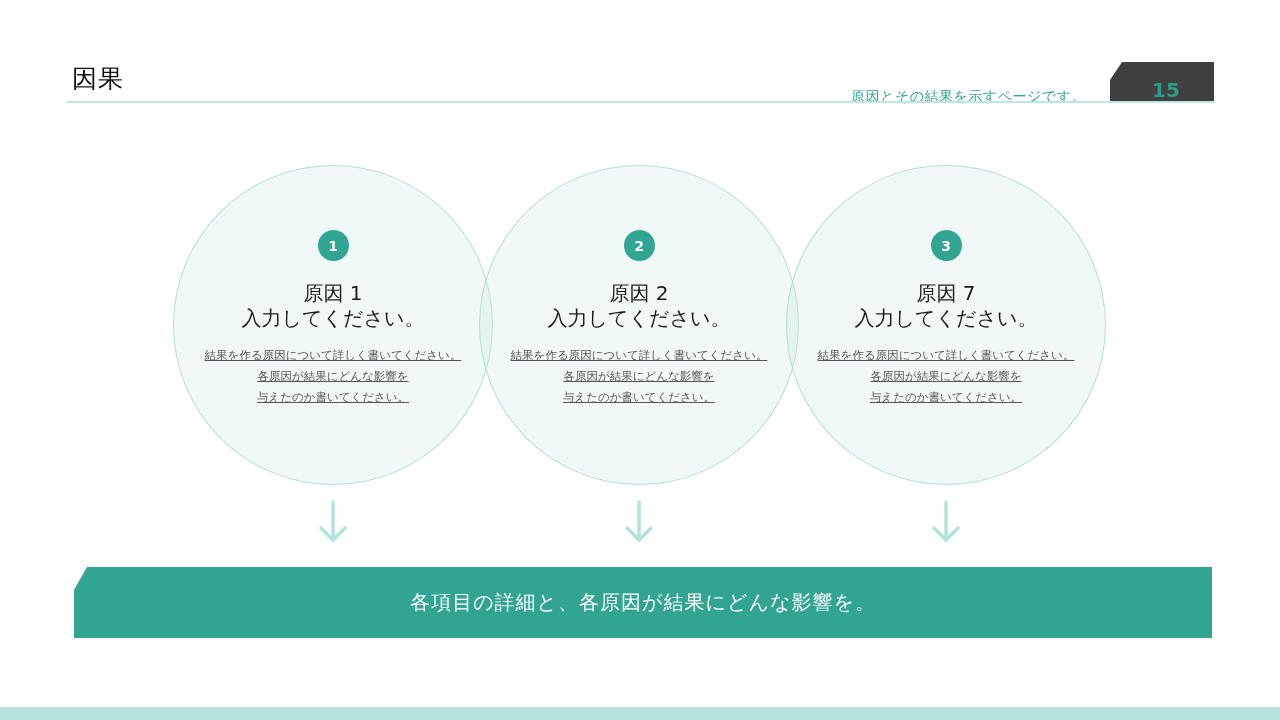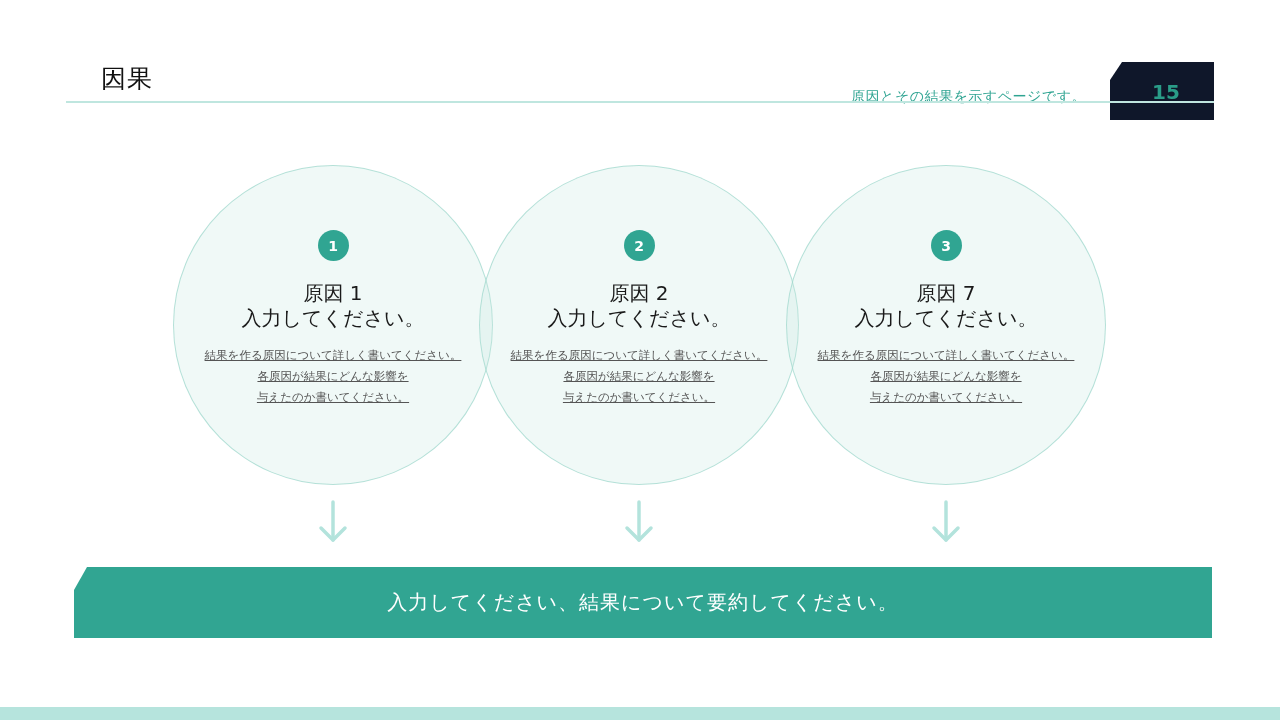--- a/index.html
+++ b/index.html
@@ -1,35 +1,35 @@
 <!DOCTYPE html>
 <html><head>
   <meta charset="utf-8">
   <style>
     * { margin: 0; padding: 0; box-sizing: border-box; }
     html, body { width: 1280px; height: 720px; overflow: hidden; background: #ffffff; }
     body { position: relative; font-family: "DejaVu Sans", "Liberation Sans", sans-serif; color: #1a1a1a; }
 
     .slide-title {
       position: absolute; left: 72px; top: 62px;
-      font-size: 25px; font-weight: 500; color: #111111; letter-spacing: 1px; margin-left: 29px;
+      font-size: 25px; font-weight: 500; color: #111111; letter-spacing: 1px;
     }
     .header-line {
       position: absolute; left: 66px; top: 101px; width: 1148px; height: 2px;
       background: #bfe6df;
     }
     .subtitle {
       position: absolute; right: 194px; top: 88px;
       font-size: 14px; color: #2fa492; letter-spacing: 0.5px;
     }
     .page-badge {
-      position: absolute; left: 1110px; top: 62px; width: 104px; height: 58px;
-      background: #0f172a;
+      position: absolute; left: 1110px; top: 62px; width: 104px; height: 40px;
+      background: #404040;
       clip-path: polygon(12px 0, 100% 0, 100% 100%, 0 100%, 0 18px);
-      display: flex; align-items: center; justify-content: center;
+      display: flex; align-items: flex-end; justify-content: center;
     }
     .page-number {
       font-size: 20px; font-weight: bold; color: #2a9c88; padding-left: 8px; padding-top: 2px;
     }
 
     .circle {
       position: absolute; width: 320px; height: 320px; border-radius: 50%;
       top: 165px;
       background: rgba(200, 232, 228, 0.28);
       border: 1.5px solid rgba(160, 216, 206, 0.75);
@@ -126,16 +126,16 @@
 <svg class="arrow" style="left:624px;" viewBox="0 0 30 44">
   <line x1="15" y1="2" x2="15" y2="40" stroke="#b3e3dc" stroke-width="3.5" stroke-linecap="round"></line>
   <polyline points="3,28 15,40 27,28" fill="none" stroke="#b3e3dc" stroke-width="3.5" stroke-linecap="round" stroke-linejoin="round"></polyline>
 </svg>
 <svg class="arrow" style="left:931px;" viewBox="0 0 30 44">
   <line x1="15" y1="2" x2="15" y2="40" stroke="#b3e3dc" stroke-width="3.5" stroke-linecap="round"></line>
   <polyline points="3,28 15,40 27,28" fill="none" stroke="#b3e3dc" stroke-width="3.5" stroke-linecap="round" stroke-linejoin="round"></polyline>
 </svg>
 
 <div class="summary-banner">
-  <span class="summary-text">入力してください、結果について要約してください。</span>
+  <span class="summary-text">各項目の詳細と、各原因が結果にどんな影響を。</span>
 </div>
 
 <div class="bottom-bar"></div>
 
 </body></html>

